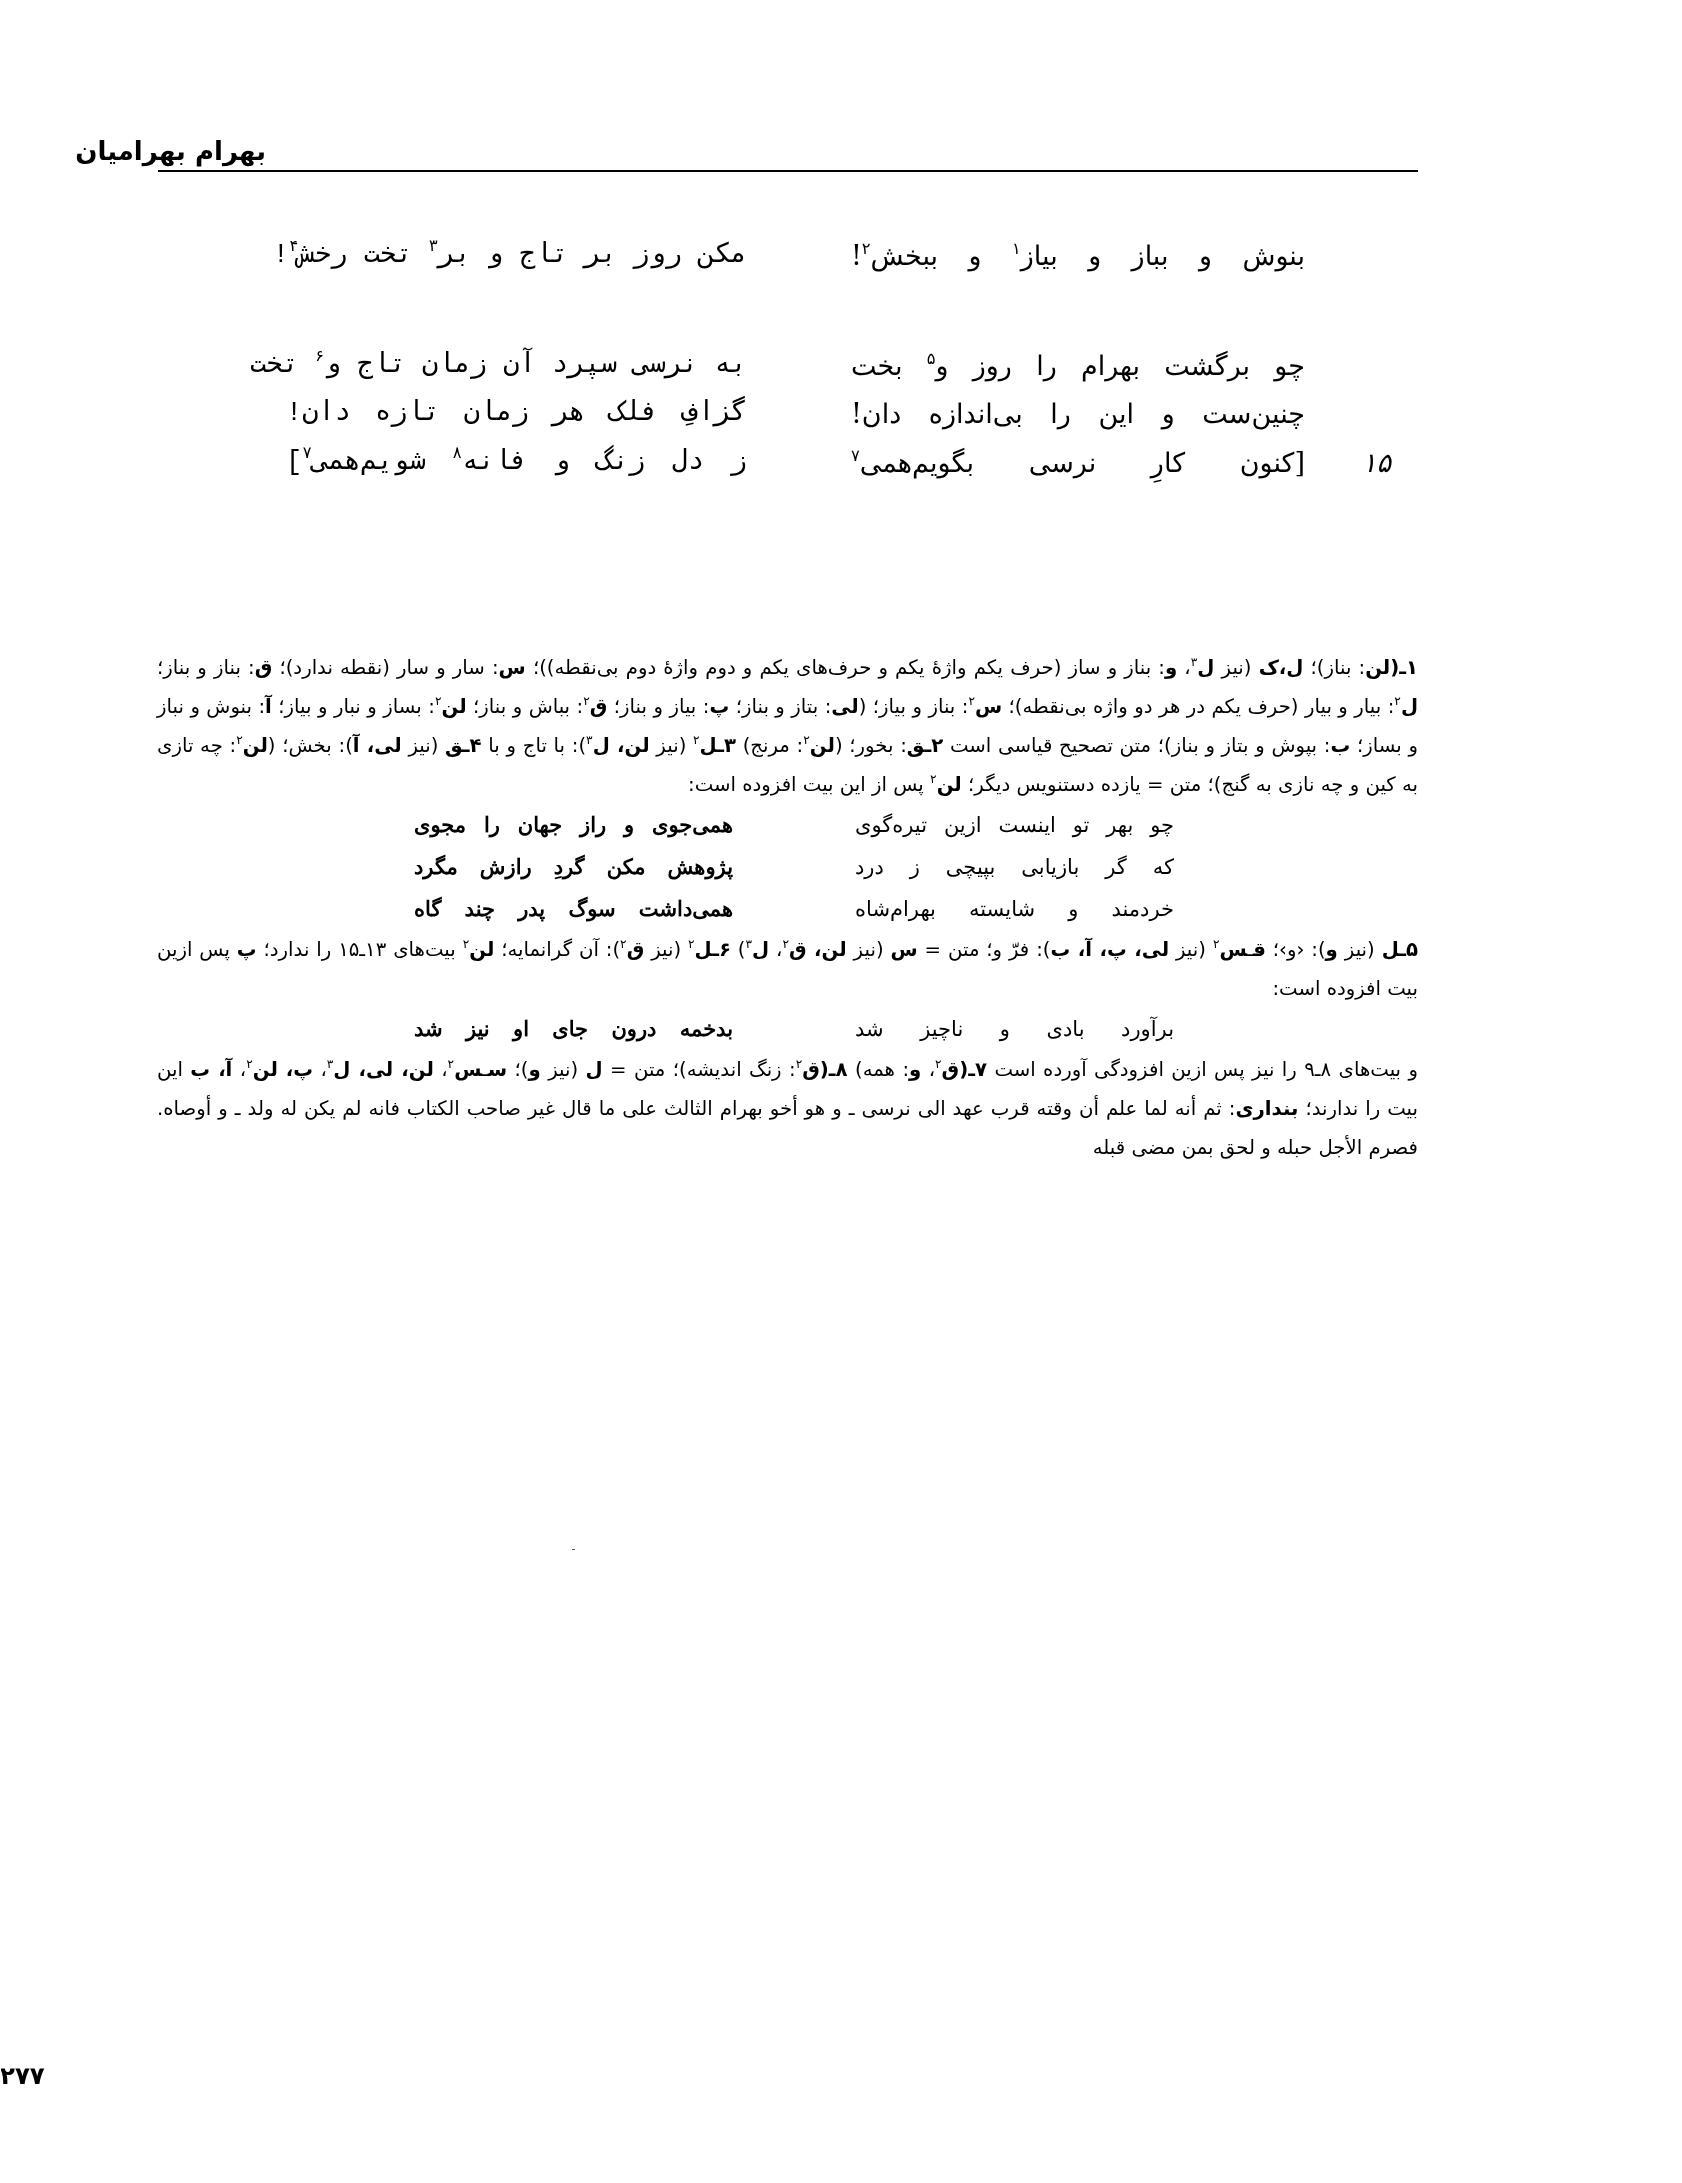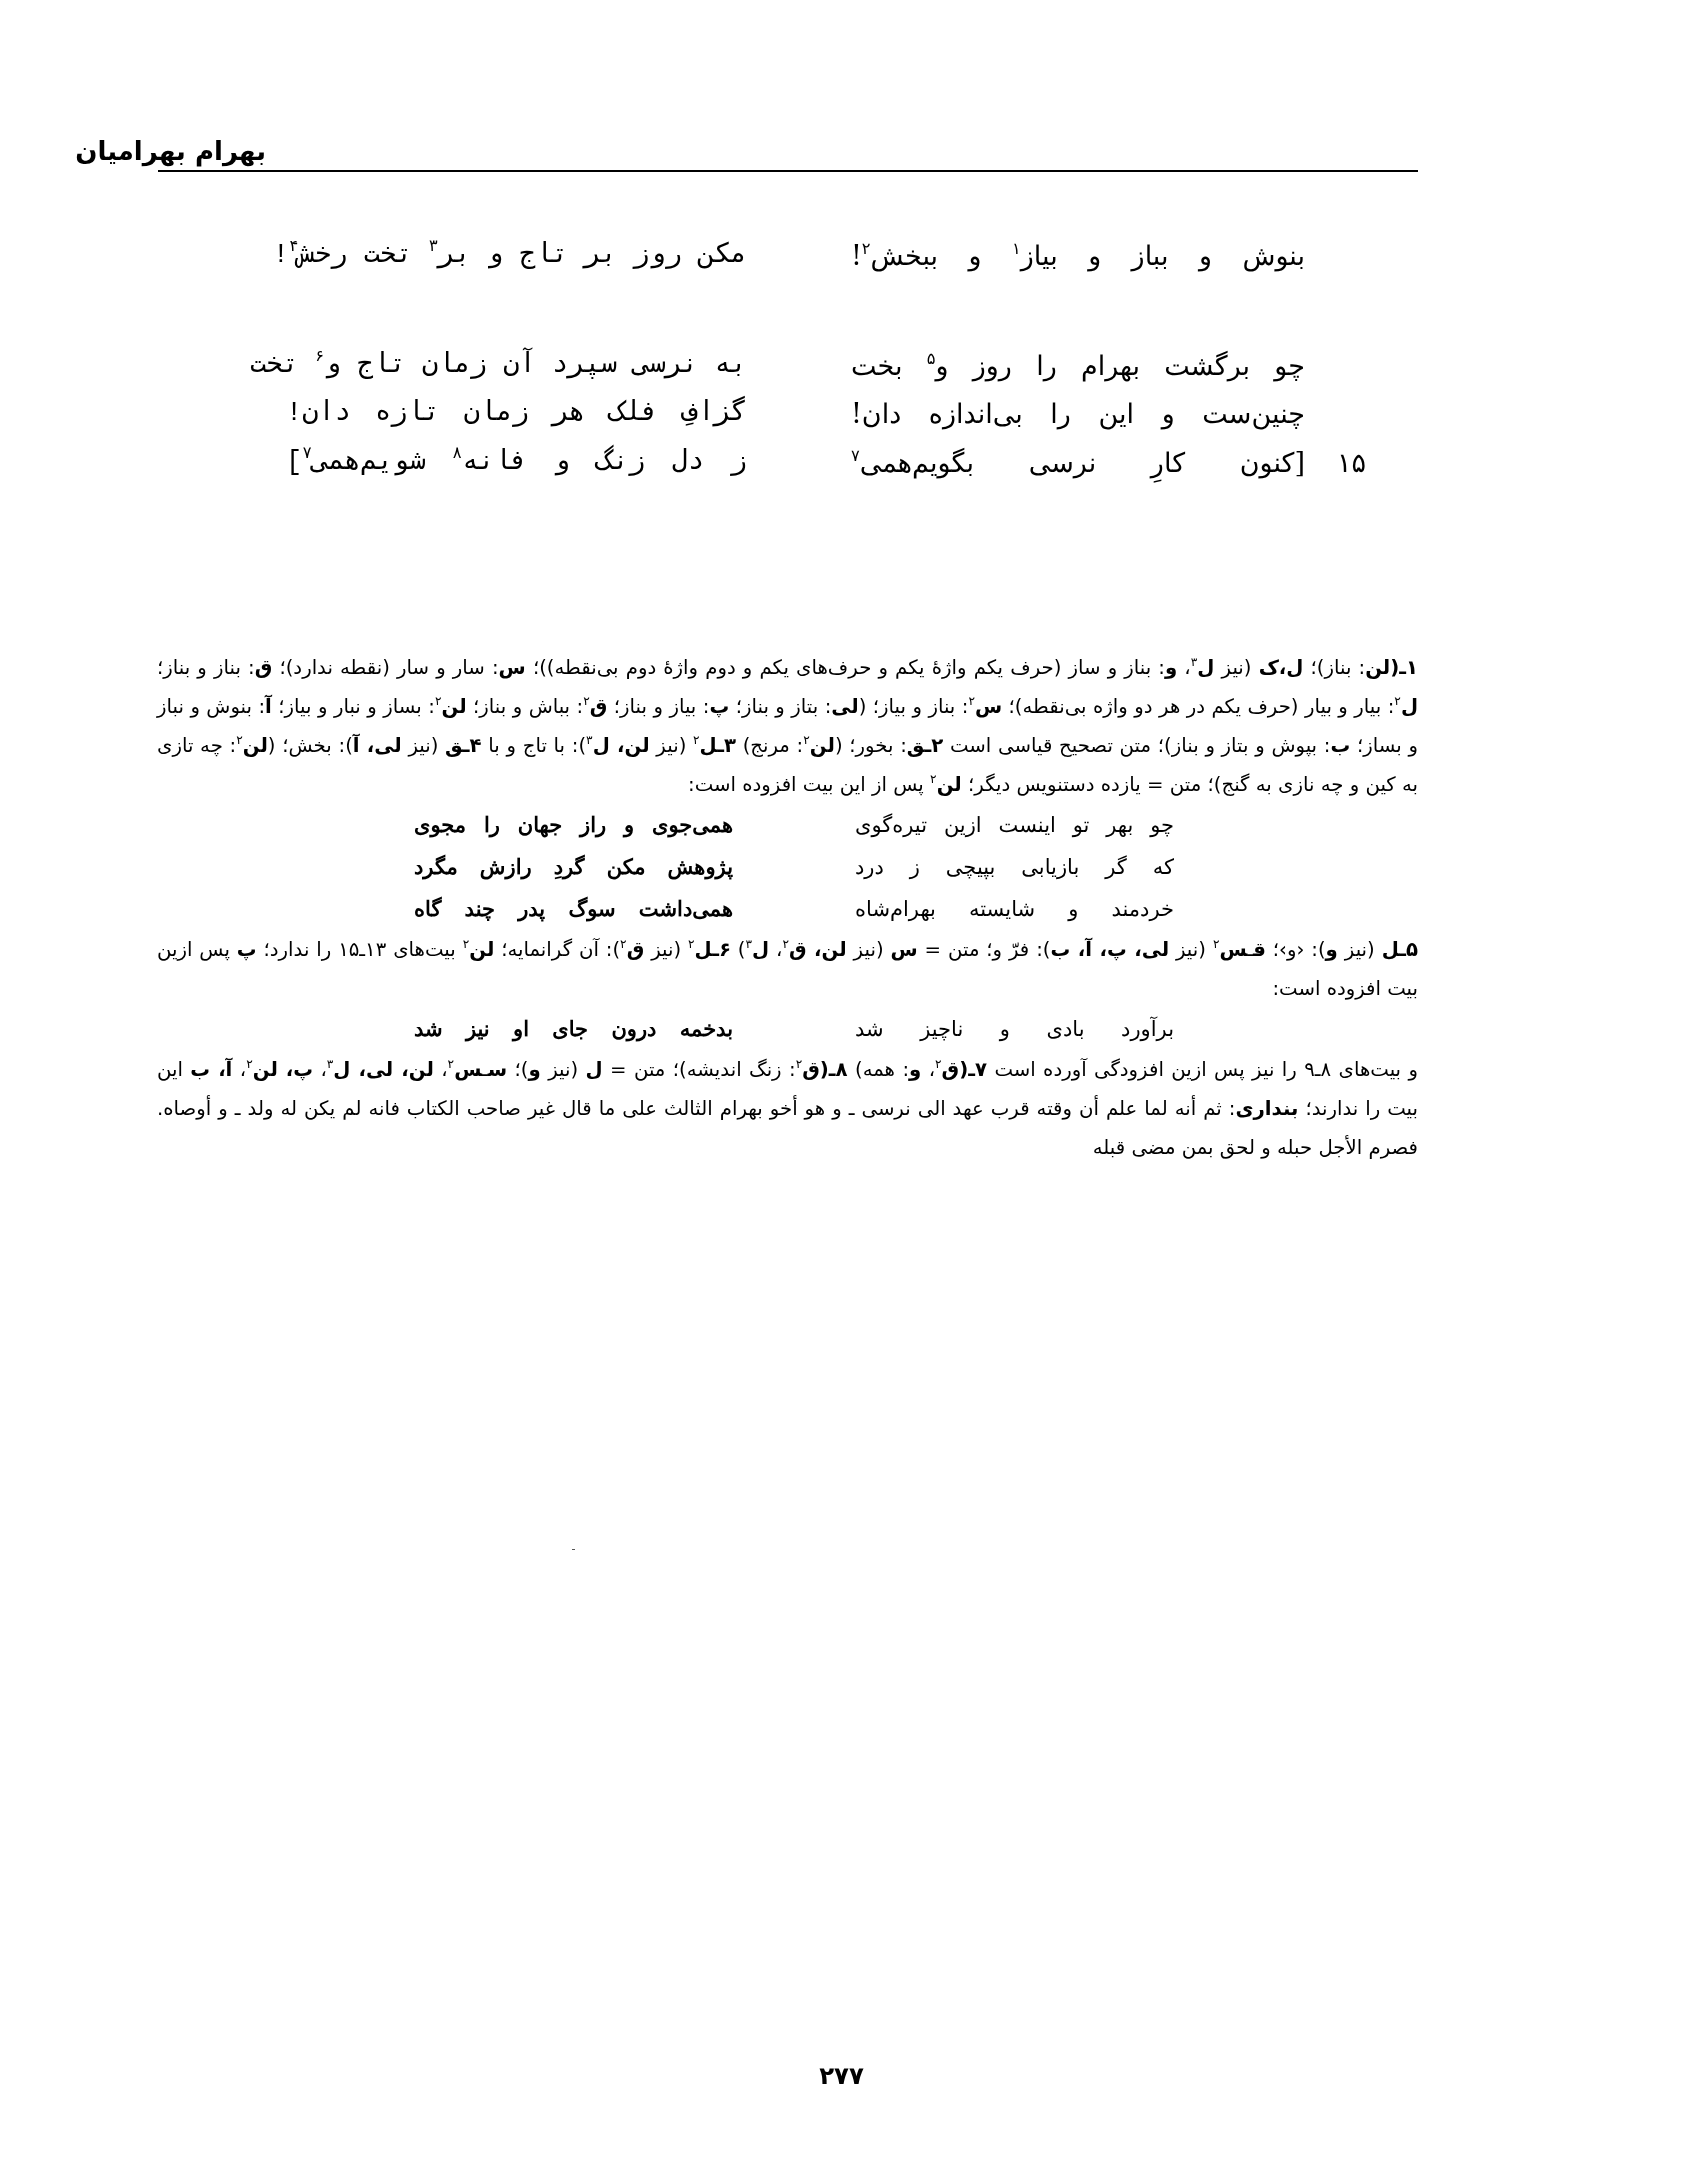--- a/index.html
+++ b/index.html
@@ -22,21 +22,21 @@
 
     
     .verse-block { position: absolute; left: 0; right: 0; }
     .verse-row {
       position: absolute; height: 47px; direction: rtl;
       font-family: "DejaVu Serif", serif; font-size: 27px; line-height: 47px;
       white-space: nowrap;
     }
     .verse-row .hemi-right { position: absolute; right: 378px; width: 454px; text-align: justify; text-align-last: justify; }
     .verse-row .hemi-left  { position: absolute; right: 936px; width: 461px; text-align: justify; text-align-last: justify; font-family: Liberation Mono, monospace; }
-    .verse-row .line-number { position: absolute; right: 292px; width: 54px; text-align: left; }
+    .verse-row .line-number { position: absolute; right: 292px; width: 54px; text-align: right; font-style: italic; }
     .row-1 { top: 232px; }
     .row-2 { top: 342px; }
     .row-3 { top: 390px; }
     .row-4 { top: 439px; }
     sup.fn { font-size: 16.3px; vertical-align: 11px; line-height: 0; }
 
     
     .footnotes {
       position: absolute; left: 157px; width: 1261px; top: 648px;
       font-family: "DejaVu Sans", sans-serif; font-size: 19.7px;
@@ -50,21 +50,21 @@
       position: relative; height: 42px; direction: rtl;
       font-family: "DejaVu Serif", serif; font-size: 21px; line-height: 42px;
       white-space: nowrap;
     }
     .fn-verse .h-right { position: absolute; right: 244px; width: 319px; text-align: justify; text-align-last: justify; }
     .fn-verse .h-left  { position: absolute; right: 685px; width: 319px; text-align: justify; text-align-last: justify; font-weight: bold; }
 
     .scan-speck { position: absolute; left: 572px; top: 1549px; width: 2.7px; height: 1.4px; background: #555; }
 
     .page-number {
-      position: absolute; left: 0; right: 0; top: 2061px; text-align: center;
+      position: absolute; left: 0; right: 0; top: 2061px; text-align: left;
       font-family: "DejaVu Sans", sans-serif; font-weight: bold; font-size: 24.4px;
     }
   </style>
 </head>
 <body>
 
 <div class="page">
 
   <div class="running-header">بهرام بهرامیان</div>
   <div class="header-rule"></div>

